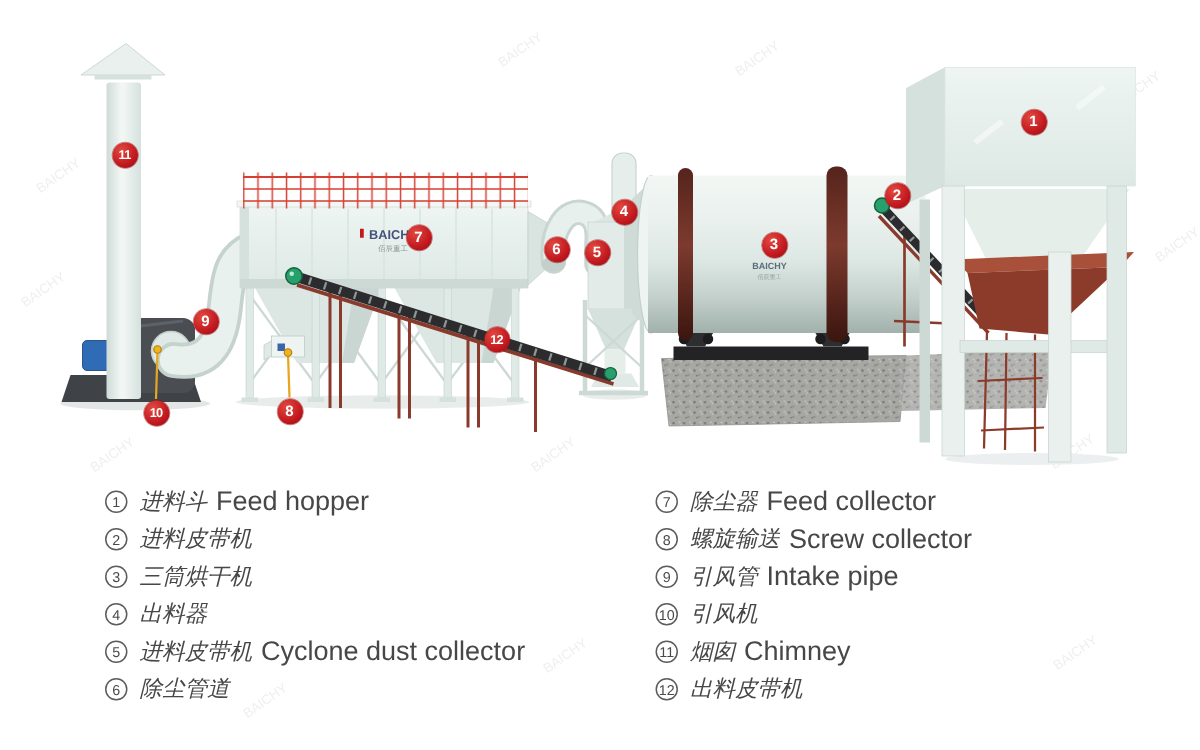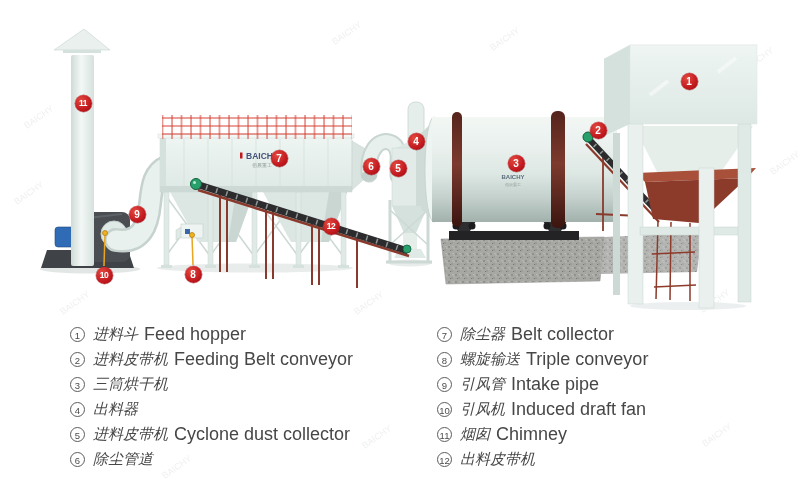--- a/index.html
+++ b/index.html
@@ -289,21 +289,20 @@
   <div id="legend">
     <div id="legend-left" class="col">
         <div class="legend-item">
           <span class="lnum">1</span>
           <span class="lzh">进料斗</span>
           <span class="len">Feed hopper</span>
         </div>
         <div class="legend-item">
           <span class="lnum">2</span>
           <span class="lzh">进料皮带机</span>
-          <span class="len">Feeding Belt conveyor</span>
         </div>
         <div class="legend-item">
           <span class="lnum">3</span>
           <span class="lzh">三筒烘干机</span>
         </div>
         <div class="legend-item">
           <span class="lnum">4</span>
           <span class="lzh">出料器</span>
         </div>
         <div class="legend-item">
@@ -313,36 +312,35 @@
         </div>
         <div class="legend-item">
           <span class="lnum">6</span>
           <span class="lzh">除尘管道</span>
         </div>
       </div>
     <div id="legend-right" class="col">
         <div class="legend-item">
           <span class="lnum">7</span>
           <span class="lzh">除尘器</span>
-          <span class="len">Belt collector</span>
+          <span class="len">Feed collector</span>
         </div>
         <div class="legend-item">
           <span class="lnum">8</span>
           <span class="lzh">螺旋输送</span>
-          <span class="len">Triple conveyor</span>
+          <span class="len">Screw collector</span>
         </div>
         <div class="legend-item">
           <span class="lnum">9</span>
           <span class="lzh">引风管</span>
           <span class="len">Intake pipe</span>
         </div>
         <div class="legend-item">
           <span class="lnum">10</span>
           <span class="lzh">引风机</span>
-          <span class="len">Induced draft fan</span>
         </div>
         <div class="legend-item">
           <span class="lnum">11</span>
           <span class="lzh">烟囱</span>
           <span class="len">Chimney</span>
         </div>
         <div class="legend-item">
           <span class="lnum">12</span>
           <span class="lzh">出料皮带机</span>
         </div>

